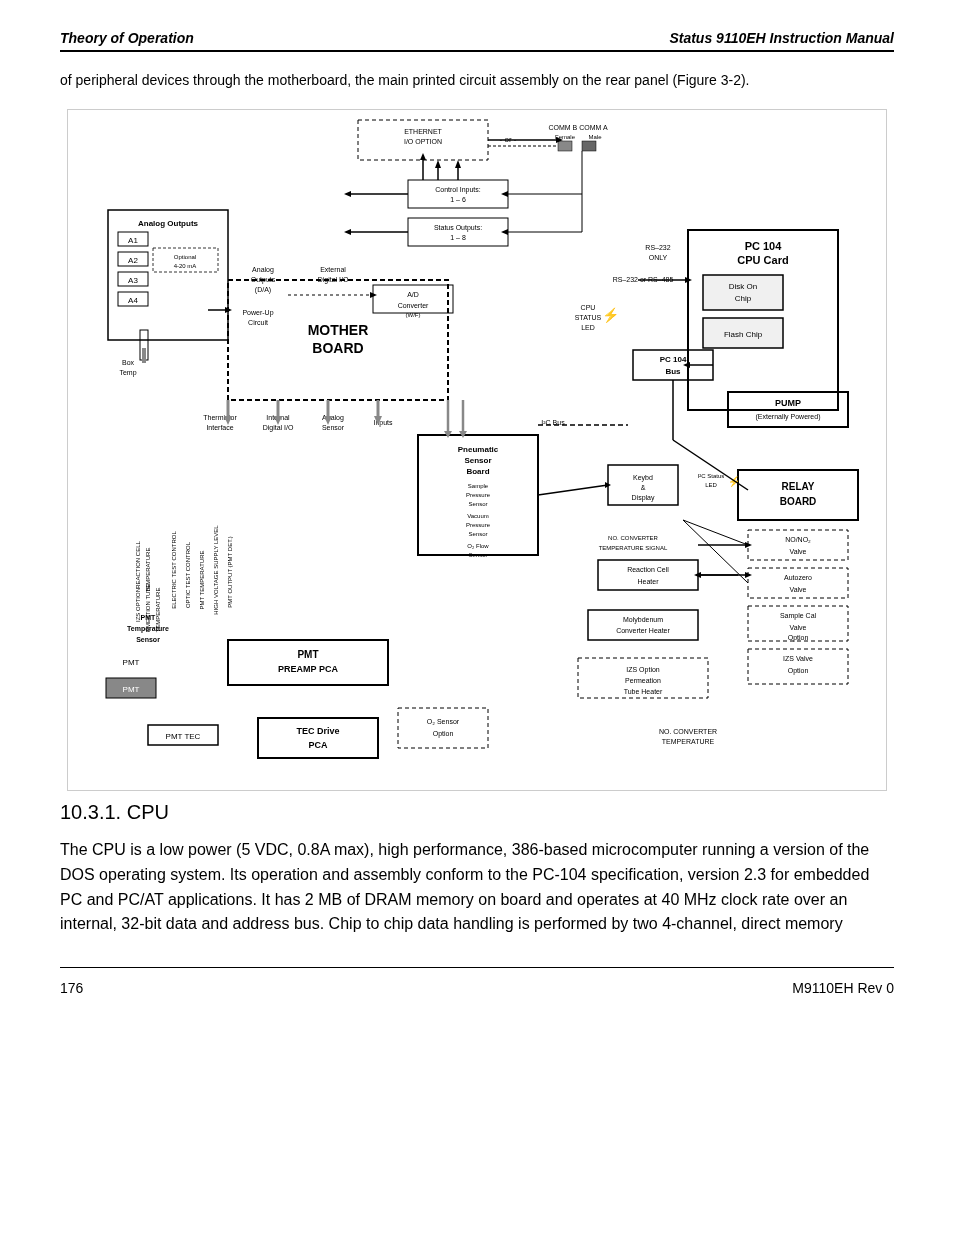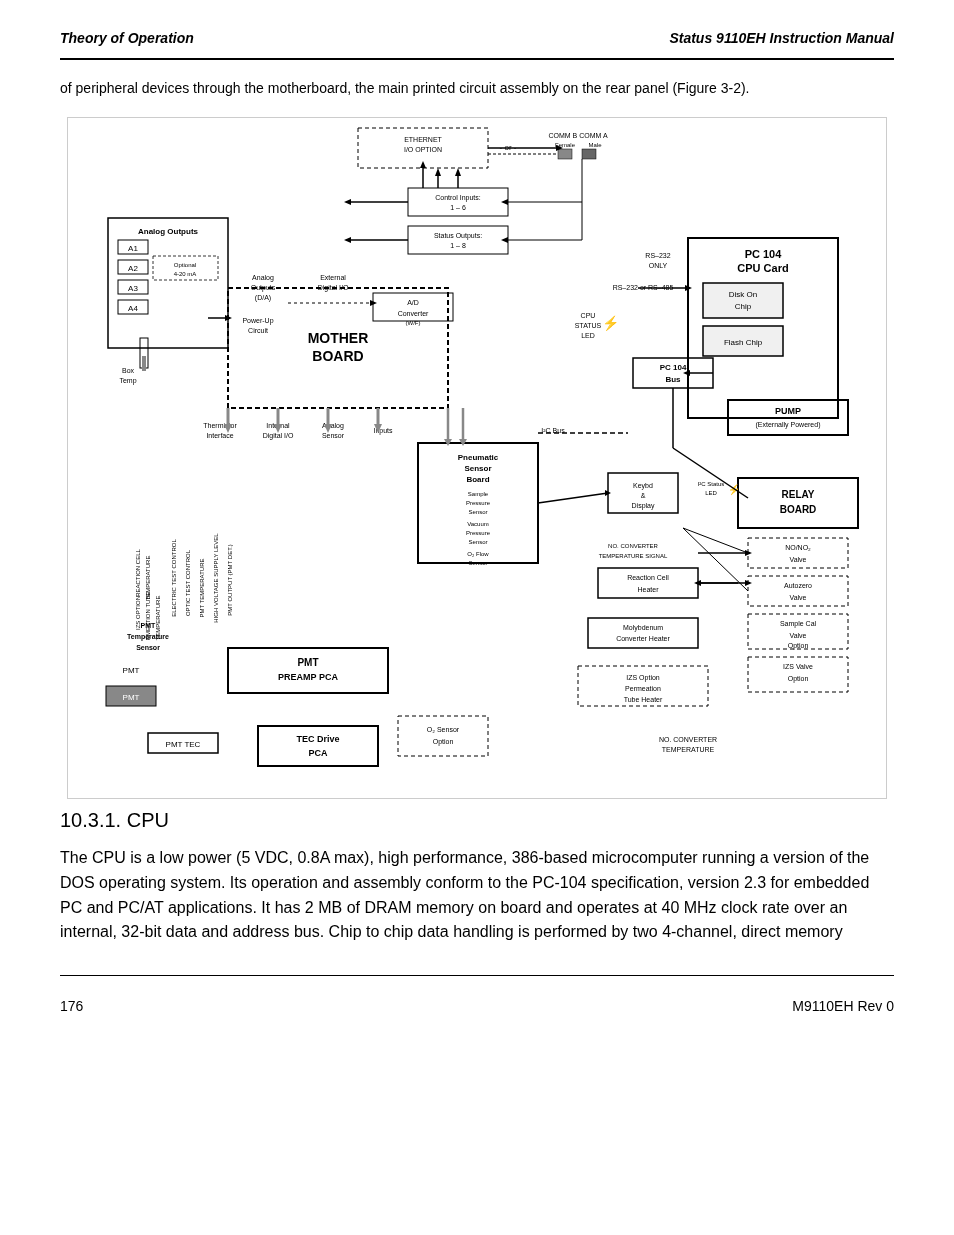--- a/index.html
+++ b/index.html
@@ -15,21 +15,21 @@
     .page {
       width: 954px;
       min-height: 1235px;
       padding: 30px 60px;
       background: #fff;
     }
     .header {
       display: flex;
       justify-content: space-between;
       border-bottom: 2px solid #000;
-      padding-bottom: 12px;
+      padding-bottom: 4px;
       margin-bottom: 18px;
     }
     .header-left {
       font-style: italic;
       font-weight: bold;
       font-size: 14px;
     }
     .header-right {
       font-style: italic;
       font-weight: bold;
@@ -71,21 +71,21 @@
     .body-text {
       font-size: 16px;
       line-height: 1.55;
       margin-bottom: 14px;
     }
     .footer {
       display: flex;
       justify-content: space-between;
       border-top: 1px solid #000;
       margin-top: 30px;
-      padding-top: 22px;
+      padding-top: 12px;
       font-size: 14px;
     }
   </style>
 </head>
 <body>
 
 <div class="page">
   <div class="header">
     <span class="header-left">Theory of Operation</span>
     <span class="header-right">Status 9110EH Instruction Manual</span>

